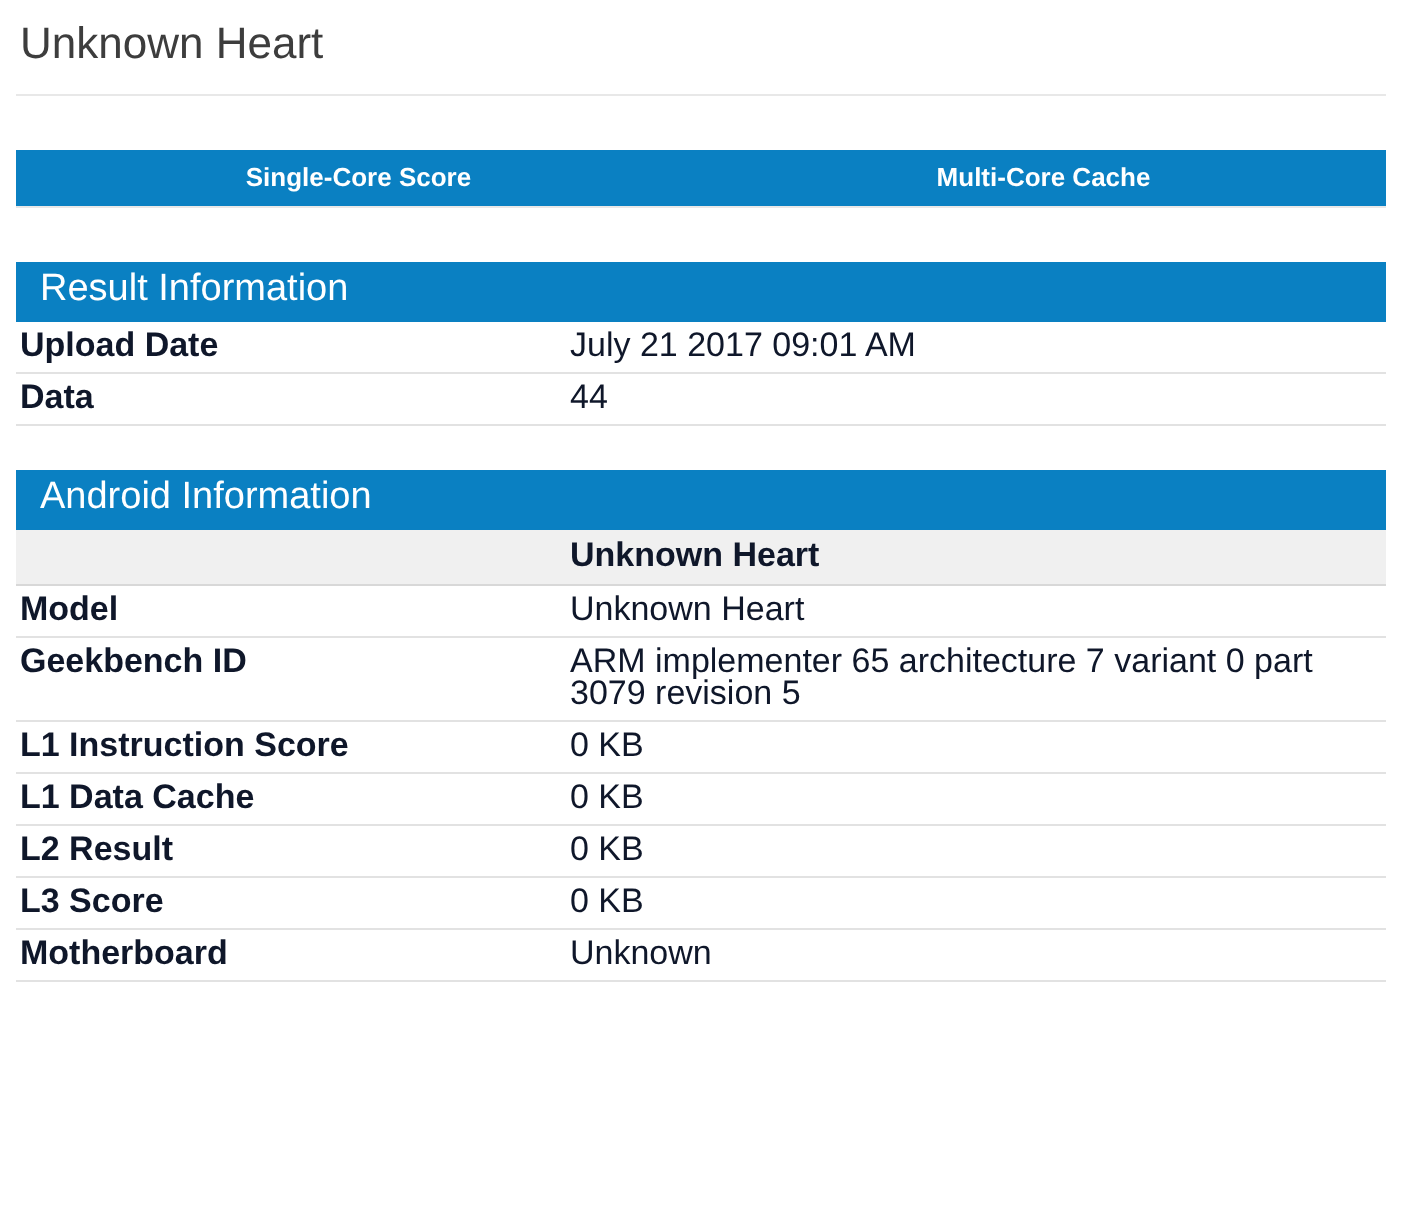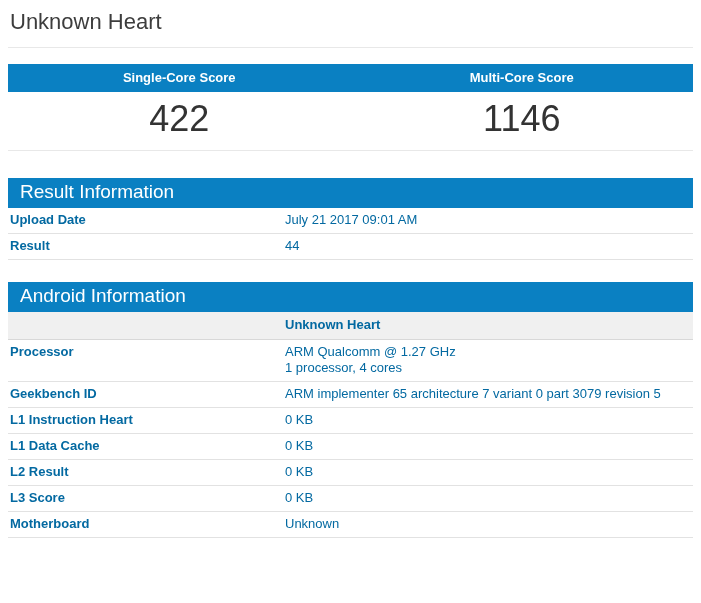--- a/index.html
+++ b/index.html
@@ -11,21 +11,21 @@
     color: var(--text); font-size: 13px;
   }
   .container { padding: 0 8px; }
 
   .page-title {
     font-size: 22px; font-weight: 400; color: #3d3d3d;
     margin: 0; padding: 9px 2px 12px 2px;
   }
   .title-divider { border-bottom: 1px solid #e8e8e8; }
 
-  .score-banner { display: flex; background: var(--accent); margin-top: 16px; }
+  .score-banner { display: flex; background: var(--accent); margin-top: 27px; }
   .score-banner .cell {
     flex: 1; text-align: center; color: #fff; font-weight: bold;
     font-size: 13px; padding: 6px 0 7px 0;
   }
   .score-values { display: flex; padding: 6px 0 10px 0; }
   .score-values .cell {
     flex: 1; text-align: center; font-size: 36px; font-weight: 400;
     color: #333; letter-spacing: 0;
   }
   .score-divider { border-bottom: 1px solid #e8e8e8; }
@@ -34,84 +34,79 @@
 
   .section { margin-top: 27px; }
   .section-header {
     background: var(--accent); color: #fff; font-size: 19px; font-weight: 400;
     padding: 4px 0 6px 12px; line-height: 20px;
   }
   table.kv { width: 100%; border-collapse: collapse; }
   table.kv td {
     border-bottom: 1px solid var(--border);
     padding: 4px 2px 5px 2px; vertical-align: top;
-    font-size: 13px; color: #0369a1; line-height: 16px;
+    font-size: 17px; color: #0f172a; line-height: 16px;
   }
   table.kv td.k { width: 275px; font-weight: bold; }
   table.kv td.v { white-space: pre-line; }
   tr.subheader td {
     background: #f0f0f0; border-bottom: 1px solid #d8d8d8;
     font-weight: bold; padding-top: 5px; padding-bottom: 6px;
   }
   .sysinfo { margin-top: 22px; }
 </style>
 </head>
 <body>
 
 <div class="container">
 
   <h1 class="page-title">Unknown Heart</h1>
   <div class="title-divider"></div>
 
   <div class="score-banner">
     <div class="cell">Single-Core Score</div>
-    <div class="cell">Multi-Core Score</div>
-  </div>
-  <div class="score-values">
-    <div class="cell">422</div>
-    <div class="cell">1146</div>
+    <div class="cell">Multi-Core Cache</div>
   </div>
   <div class="score-divider"></div>
 
 
   <div class="section">
     <div class="section-header">Result Information</div>
     <table class="kv">
       <tbody>
           <tr>
         <td class="k">Upload Date</td>
         <td class="v">July 21 2017 09:01 AM</td>
       </tr>
       <tr>
-        <td class="k">Result</td>
+        <td class="k">Data</td>
         <td class="v">44</td>
       </tr>
     </tbody>
       </table>
   </div>
 
   <div class="section sysinfo">
     <div class="section-header">Android Information</div>
     <table class="kv">
       <tbody>
           <tr class="subheader">
         <td class="k"></td>
         <td class="v">Unknown Heart</td>
       </tr>
       <tr>
-        <td class="k">Processor</td>
-        <td class="v">ARM Qualcomm @ 1.27 GHz
-1 processor, 4 cores</td>
+        <td class="k">Model</td>
+        <td class="v">Unknown Heart</td>
       </tr>
       <tr>
         <td class="k">Geekbench ID</td>
         <td class="v">ARM implementer 65 architecture 7 variant 0 part 3079 revision 5</td>
       </tr>
       <tr>
-        <td class="k">L1 Instruction Heart</td>
+        <td class="k">L1 Instruction Score</td>
         <td class="v">0 KB</td>
       </tr>
       <tr>
         <td class="k">L1 Data Cache</td>
         <td class="v">0 KB</td>
       </tr>
       <tr>
         <td class="k">L2 Result</td>
         <td class="v">0 KB</td>
       </tr>

